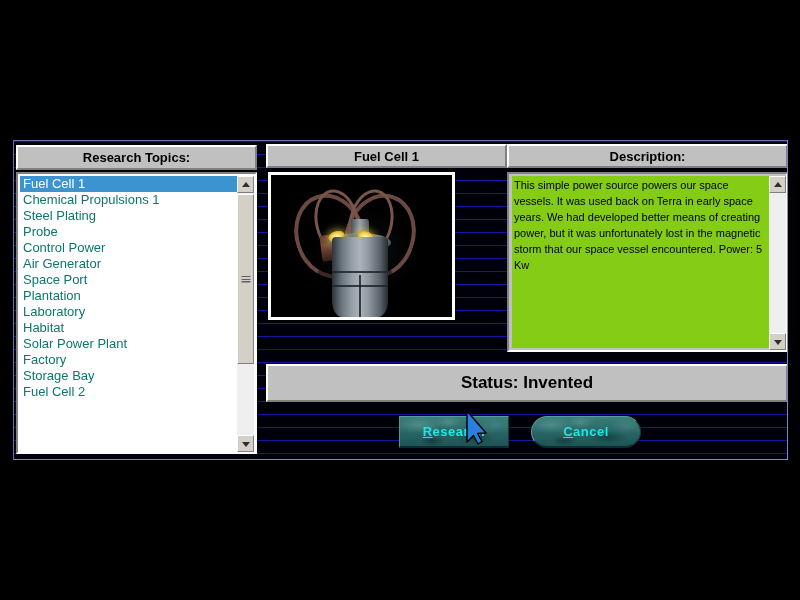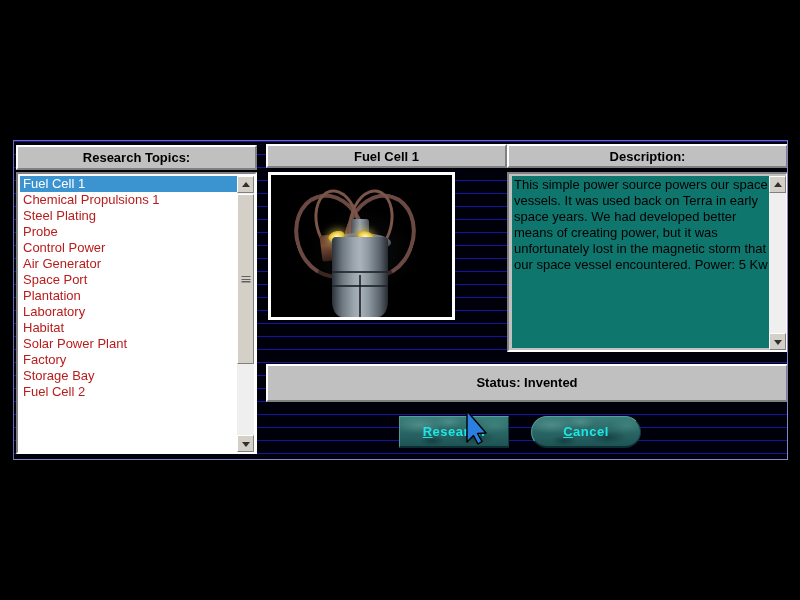--- a/index.html
+++ b/index.html
@@ -101,21 +101,21 @@
     width: 218px;
     height: 276px;
     overflow: hidden;
     background: #ffffff;
   }
   .topic-item {
     height: 16px;
     line-height: 16px;
     padding-left: 3px;
     font-size: 13px;
-    color: #b91c1c;
+    color: #0f766e;
     white-space: nowrap;
     overflow: hidden;
   }
   .topic-item.selected {
     background: #3b93d0;
     color: #ffffff;
   }
 
   
   .vscroll {
@@ -294,21 +294,21 @@
     width: 522px;
     height: 38px;
     background: #c0c0c0;
     border-top: 2px solid #ffffff;
     border-left: 2px solid #ffffff;
     border-right: 2px solid #808080;
     border-bottom: 2px solid #808080;
     box-sizing: border-box;
     color: #000000;
     font-weight: bold;
-    font-size: 13px;
+    font-size: 17px;
     text-align: center;
     line-height: 34px;
     white-space: nowrap;
     overflow: hidden;
   }
 
   
   #desc-head {
     left: 493px;
     top: 3px;
@@ -325,25 +325,25 @@
     box-sizing: border-box;
   }
   #desc-text {
     position: absolute;
     left: 3px;
     top: 2px;
     width: 258px;
     height: 172px;
     overflow: hidden;
     color: #000000;
-    font-size: 13px;
+    font-size: 11px;
     line-height: 16px;
     padding: 1px 2px 0 2px;
     box-sizing: border-box;
-    background: #0f766e;
+    background: #84cc16;
   }
 
   
   .gbutton {
     position: absolute;
     height: 32px;
     box-sizing: border-box;
     background-color: #2c6a68;
     background-image:
       radial-gradient(ellipse 34px 12px at 18% 28%, rgba(120,180,175,0.40), rgba(0,0,0,0) 70%),

